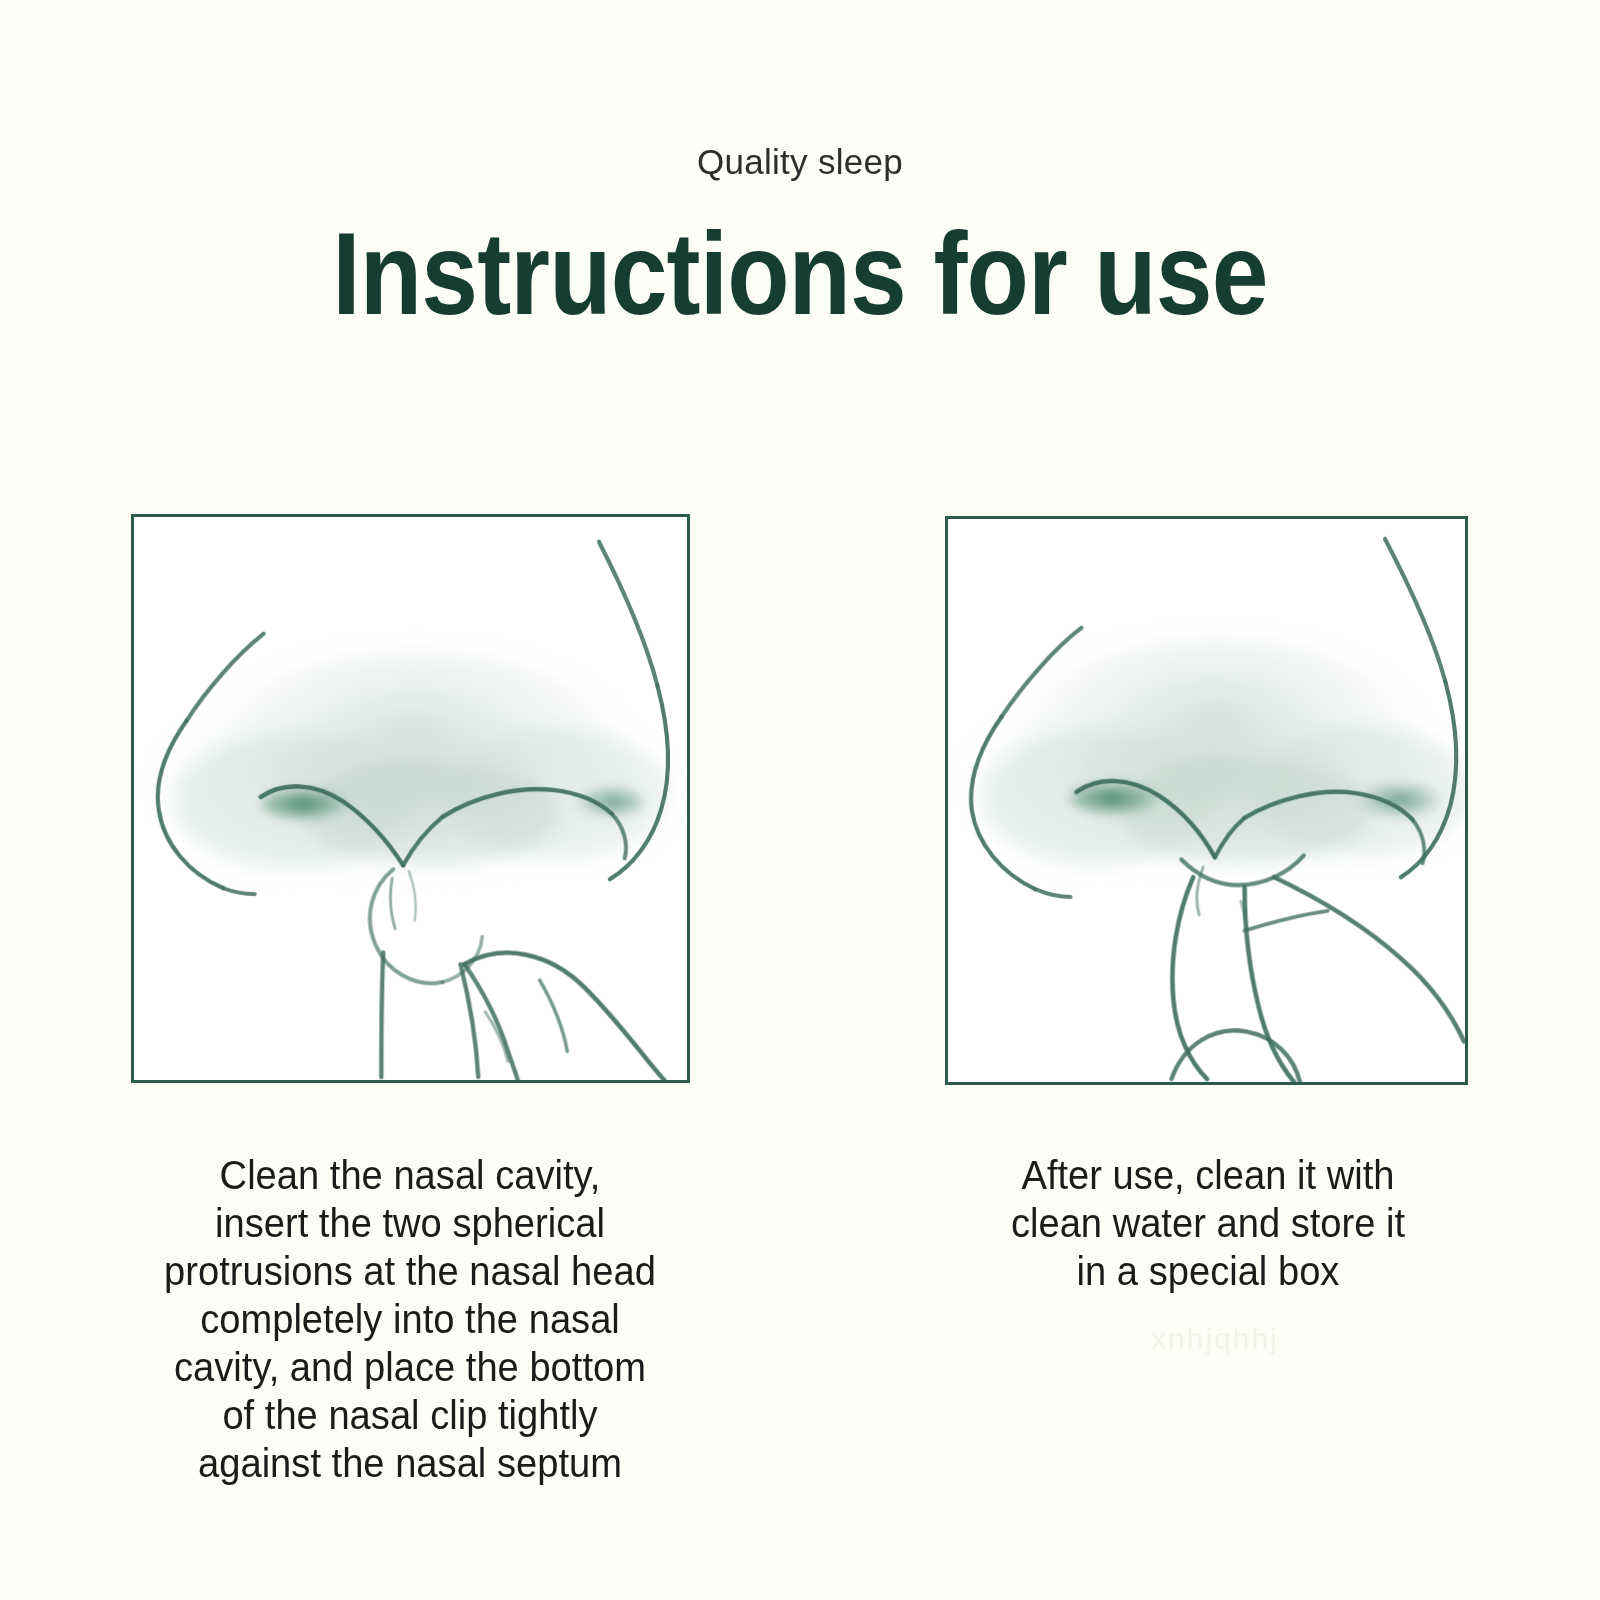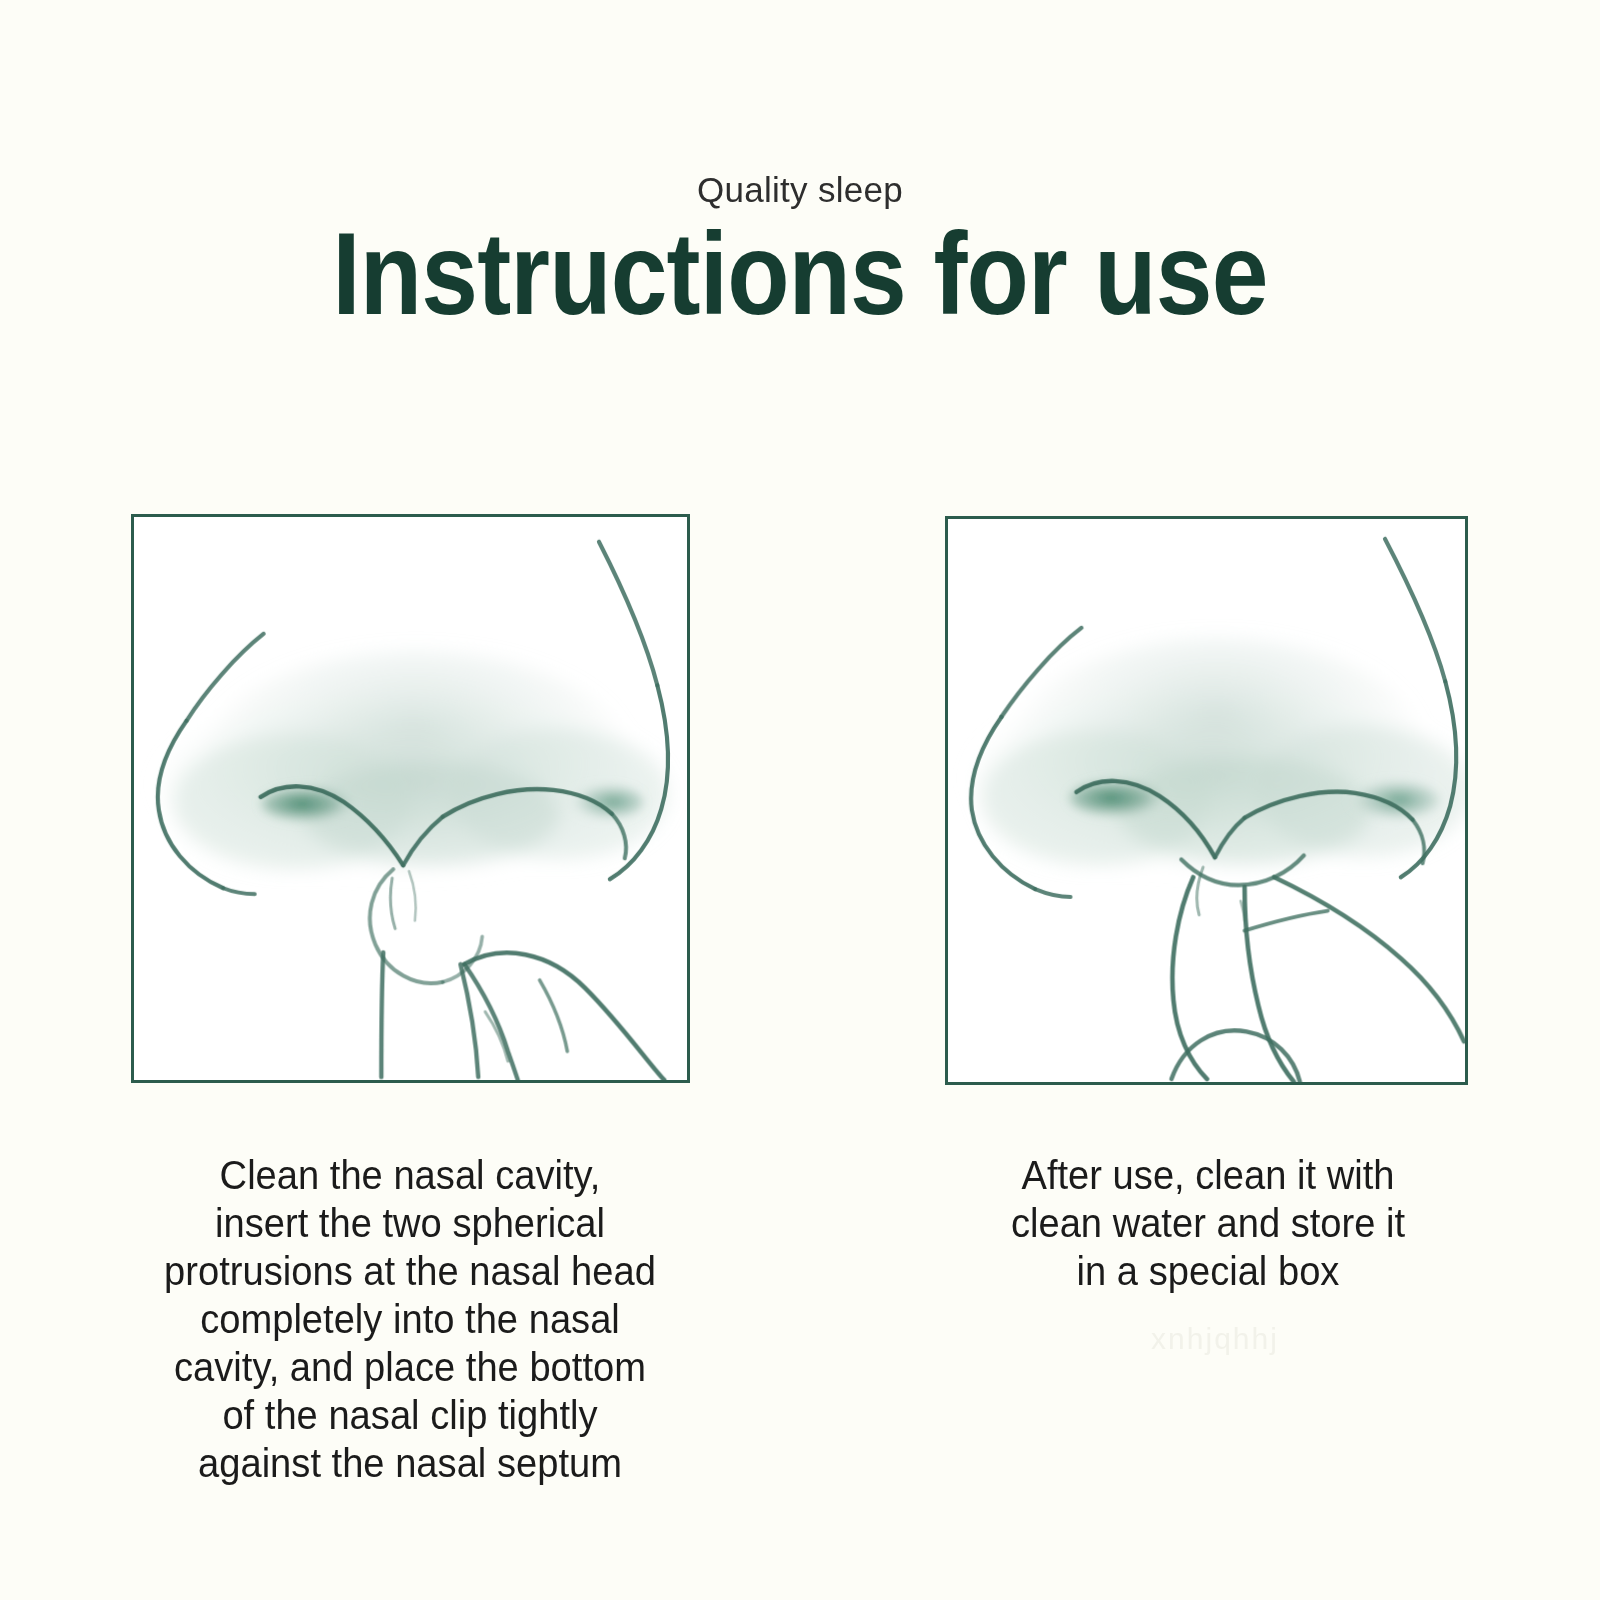--- a/index.html
+++ b/index.html
@@ -27,21 +27,20 @@
     position: absolute;
     left: 0;
     top: 144px;
     width: 1600px;
     text-align: center;
     font-size: 35px;
     font-weight: 400;
     color: #2e2e2e;
     letter-spacing: 0.3px;
     line-height: 1;
-    margin-top: 28px;
   }
 
   .title {
     position: absolute;
     left: 0;
     top: 216px;
     width: 1600px;
     text-align: center;
     font-size: 116px;
     font-weight: 700;

